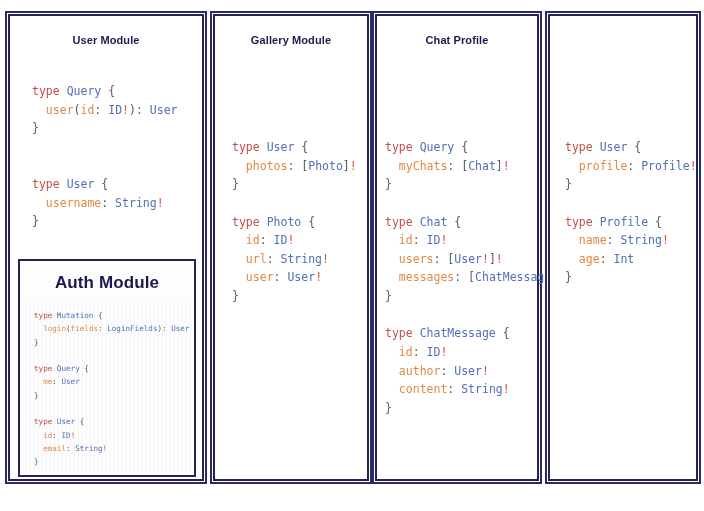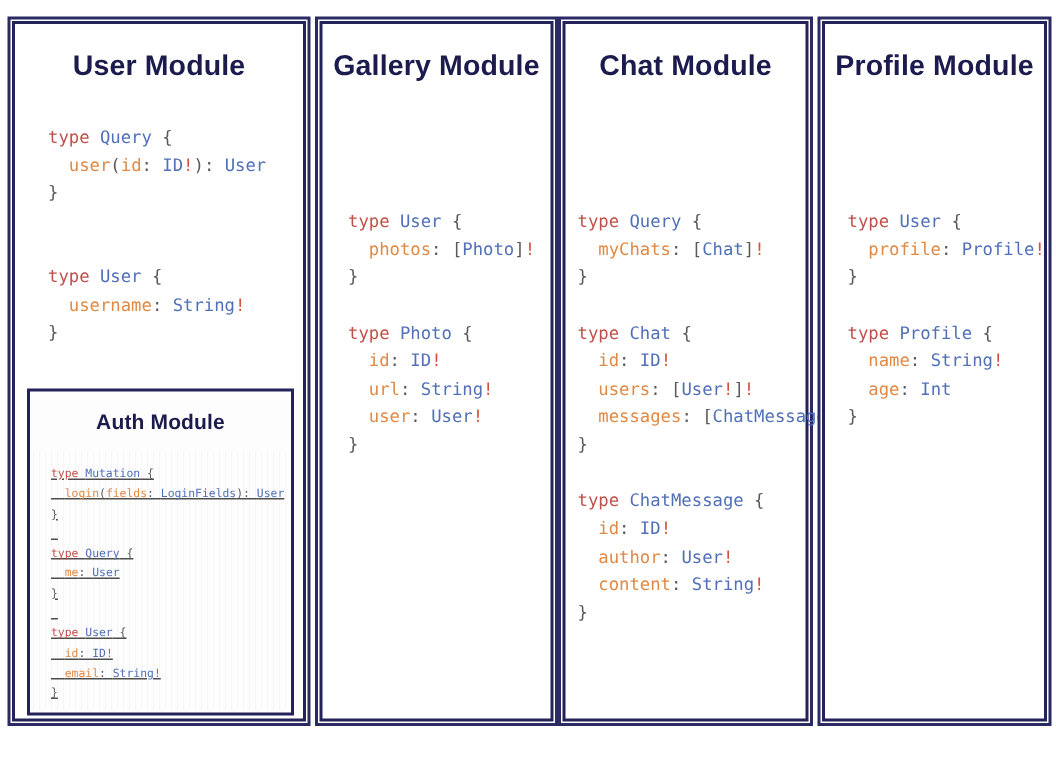--- a/index.html
+++ b/index.html
@@ -26,21 +26,21 @@
     box-sizing: border-box;
     background: #ffffff;
     border: 2px solid #23235a;
     box-shadow: 0 0 0 1px #ffffff, 0 0 0 3px #2b2b63;
   }
 
   .panel-title {
     text-align: center;
     font-weight: bold;
     color: #1b1b4d;
-    font-size: 19px;
+    font-size: 11px;
     letter-spacing: 0.1px;
     margin-top: 18px;
     margin-bottom: 0;
     line-height: 1.2;
     white-space: nowrap;
   }
 
   .code {
     font-family: "DejaVu Sans Mono", "Liberation Mono", monospace;
     font-size: 11.5px;
@@ -62,28 +62,27 @@
   #panel-auth {
     position: absolute;
     left: 8px;
     top: 243px;
     width: 178px;
     height: 218px;
     box-sizing: border-box;
     background: #fdfdfe;
     border: 2px solid #23235a;
   }
-  #panel-auth .panel-title { font-size: 14px; margin-top: 12px; }
+  #panel-auth .panel-title { font-size: 17px; margin-top: 12px; }
   #auth-code {
     position: absolute;
     left: 14px;
     top: 48px;
     font-size: 7.6px;
     line-height: 1.75;
-    text-decoration: underline;
   }
   
   #auth-stripes {
     position: absolute;
     left: 2px; top: 40px; right: 2px; bottom: 2px;
     background-image: repeating-linear-gradient(
       to right,
       rgba(120,120,170,0.055) 0px,
       rgba(120,120,170,0.055) 1px,
       rgba(255,255,255,0) 1px,
@@ -118,22 +117,21 @@
       <div class="code" id="auth-code"><div><span class="kw">type </span><span class="ty">Mutation</span><span class="pun"> {</span></div><div><span class="pun">  </span><span class="fld">login</span><span class="pun">(</span><span class="fld">fields</span><span class="pun">: </span><span class="ty">LoginFields</span><span class="pun">): </span><span class="ty">User</span></div><div><span class="pun">}</span></div><div>&nbsp;</div><div><span class="kw">type </span><span class="ty">Query</span><span class="pun"> {</span></div><div><span class="pun">  </span><span class="fld">me</span><span class="pun">: </span><span class="ty">User</span></div><div><span class="pun">}</span></div><div>&nbsp;</div><div><span class="kw">type </span><span class="ty">User</span><span class="pun"> {</span></div><div><span class="pun">  </span><span class="fld">id</span><span class="pun">: </span><span class="ty">ID</span><span class="bang">!</span></div><div><span class="pun">  </span><span class="fld">email</span><span class="pun">: </span><span class="ty">String</span><span class="bang">!</span></div><div><span class="pun">}</span></div></div>
     </div>
   </div>
 
   <div class="panel" id="panel-gallery">
     <div class="panel-title">Gallery Module</div>
     <div class="code" id="gallery-code"><div><span class="kw">type </span><span class="ty">User</span><span class="pun"> {</span></div><div><span class="pun">  </span><span class="fld">photos</span><span class="pun">: </span><span class="pun">[</span><span class="ty">Photo</span><span class="pun">]</span><span class="bang">!</span></div><div><span class="pun">}</span></div><div>&nbsp;</div><div><span class="kw">type </span><span class="ty">Photo</span><span class="pun"> {</span></div><div><span class="pun">  </span><span class="fld">id</span><span class="pun">: </span><span class="ty">ID</span><span class="bang">!</span></div><div><span class="pun">  </span><span class="fld">url</span><span class="pun">: </span><span class="ty">String</span><span class="bang">!</span></div><div><span class="pun">  </span><span class="fld">user</span><span class="pun">: </span><span class="ty">User</span><span class="bang">!</span></div><div><span class="pun">}</span></div></div>
   </div>
 
   <div class="panel" id="panel-chat">
-    <div class="panel-title">Chat Module</div>
+    <div class="panel-title">Chat Profile</div>
     <div class="code" id="chat-code"><div><span class="kw">type </span><span class="ty">Query</span><span class="pun"> {</span></div><div><span class="pun">  </span><span class="fld">myChats</span><span class="pun">: </span><span class="pun">[</span><span class="ty">Chat</span><span class="pun">]</span><span class="bang">!</span></div><div><span class="pun">}</span></div><div>&nbsp;</div><div><span class="kw">type </span><span class="ty">Chat</span><span class="pun"> {</span></div><div><span class="pun">  </span><span class="fld">id</span><span class="pun">: </span><span class="ty">ID</span><span class="bang">!</span></div><div><span class="pun">  </span><span class="fld">users</span><span class="pun">: </span><span class="pun">[</span><span class="ty">User</span><span class="bang">!</span><span class="pun">]</span><span class="bang">!</span></div><div><span class="pun">  </span><span class="fld">messages</span><span class="pun">: </span><span class="pun">[</span><span class="ty">ChatMessage</span><span class="pun">]</span><span class="bang">!</span></div><div><span class="pun">}</span></div><div>&nbsp;</div><div><span class="kw">type </span><span class="ty">ChatMessage</span><span class="pun"> {</span></div><div><span class="pun">  </span><span class="fld">id</span><span class="pun">: </span><span class="ty">ID</span><span class="bang">!</span></div><div><span class="pun">  </span><span class="fld">author</span><span class="pun">: </span><span class="ty">User</span><span class="bang">!</span></div><div><span class="pun">  </span><span class="fld">content</span><span class="pun">: </span><span class="ty">String</span><span class="bang">!</span></div><div><span class="pun">}</span></div></div>
   </div>
 
   <div class="panel" id="panel-profile">
-    <div class="panel-title">Profile Module</div>
     <div class="code" id="profile-code"><div><span class="kw">type </span><span class="ty">User</span><span class="pun"> {</span></div><div><span class="pun">  </span><span class="fld">profile</span><span class="pun">: </span><span class="ty">Profile</span><span class="bang">!</span></div><div><span class="pun">}</span></div><div>&nbsp;</div><div><span class="kw">type </span><span class="ty">Profile</span><span class="pun"> {</span></div><div><span class="pun">  </span><span class="fld">name</span><span class="pun">: </span><span class="ty">String</span><span class="bang">!</span></div><div><span class="pun">  </span><span class="fld">age</span><span class="pun">: </span><span class="ty">Int</span></div><div><span class="pun">}</span></div></div>
   </div>
 
 </div>
 
 </body></html>

